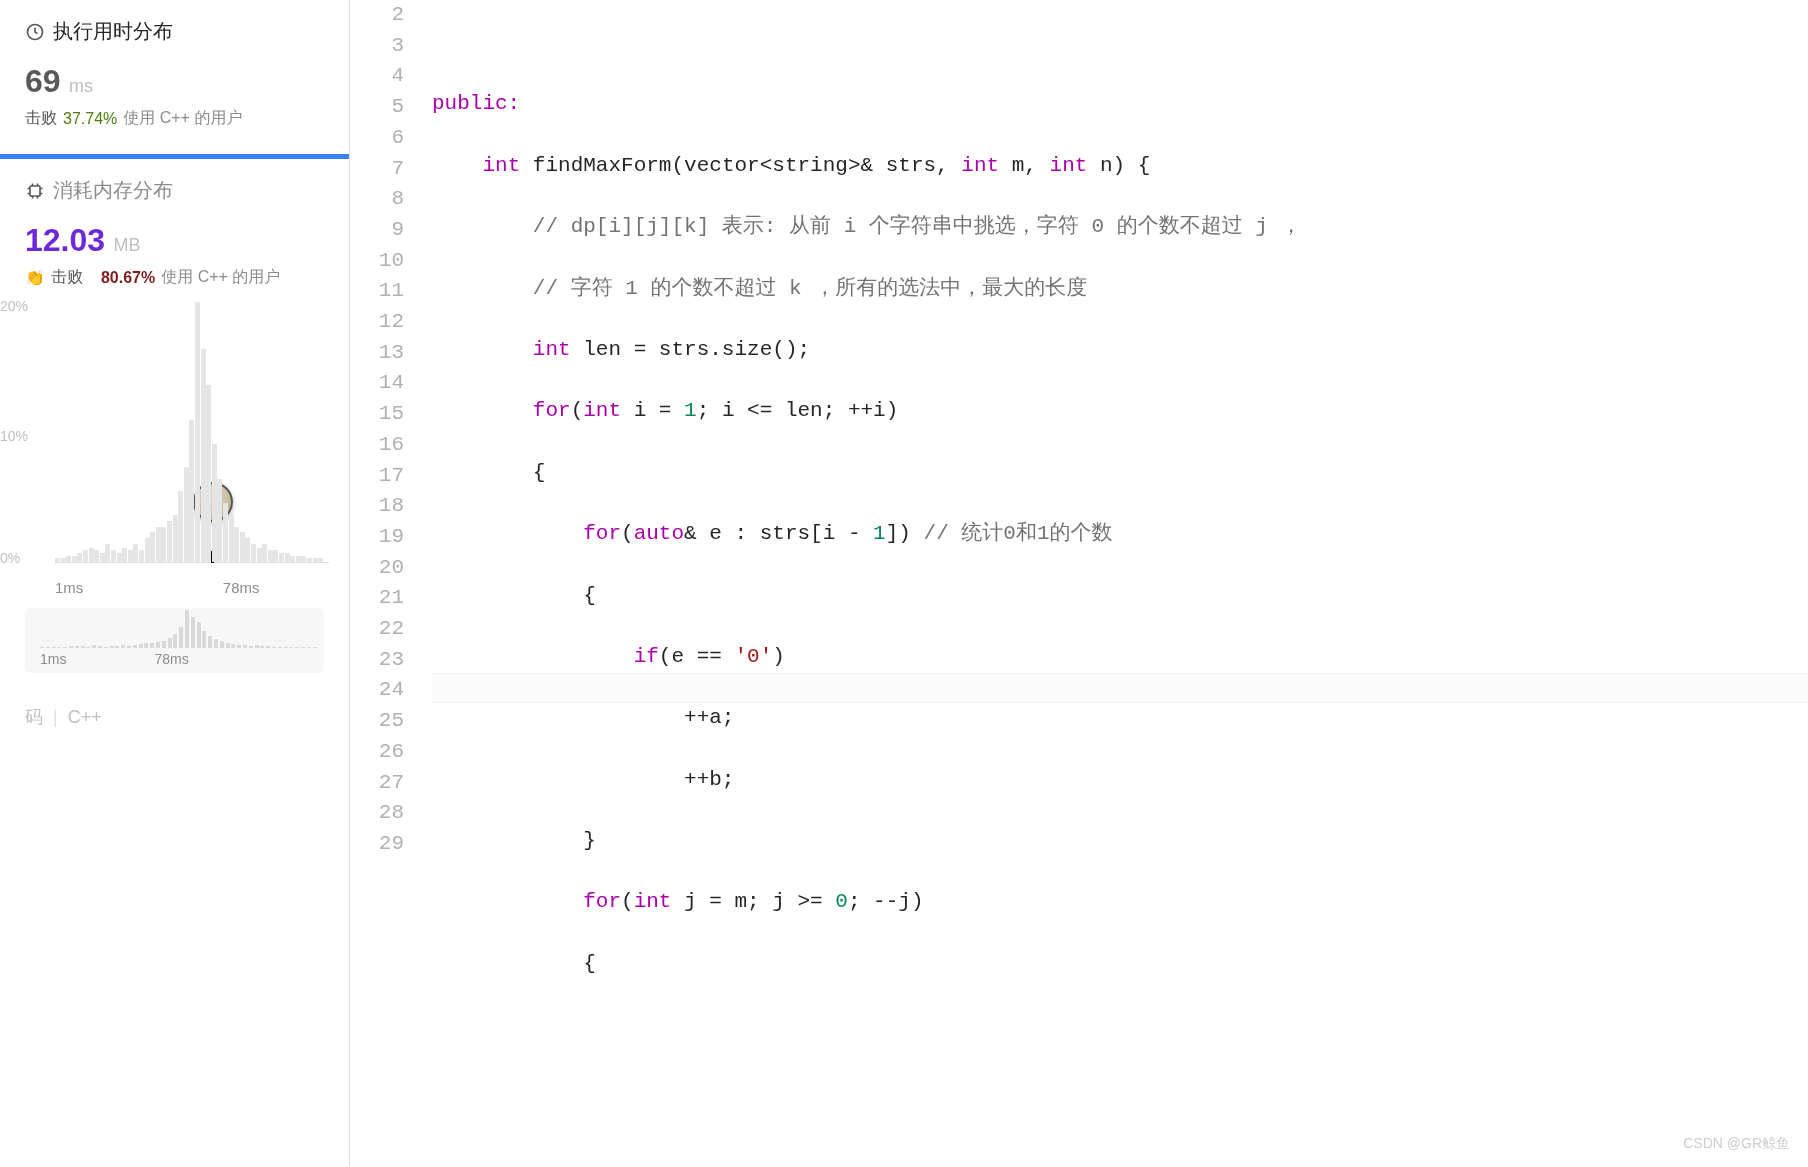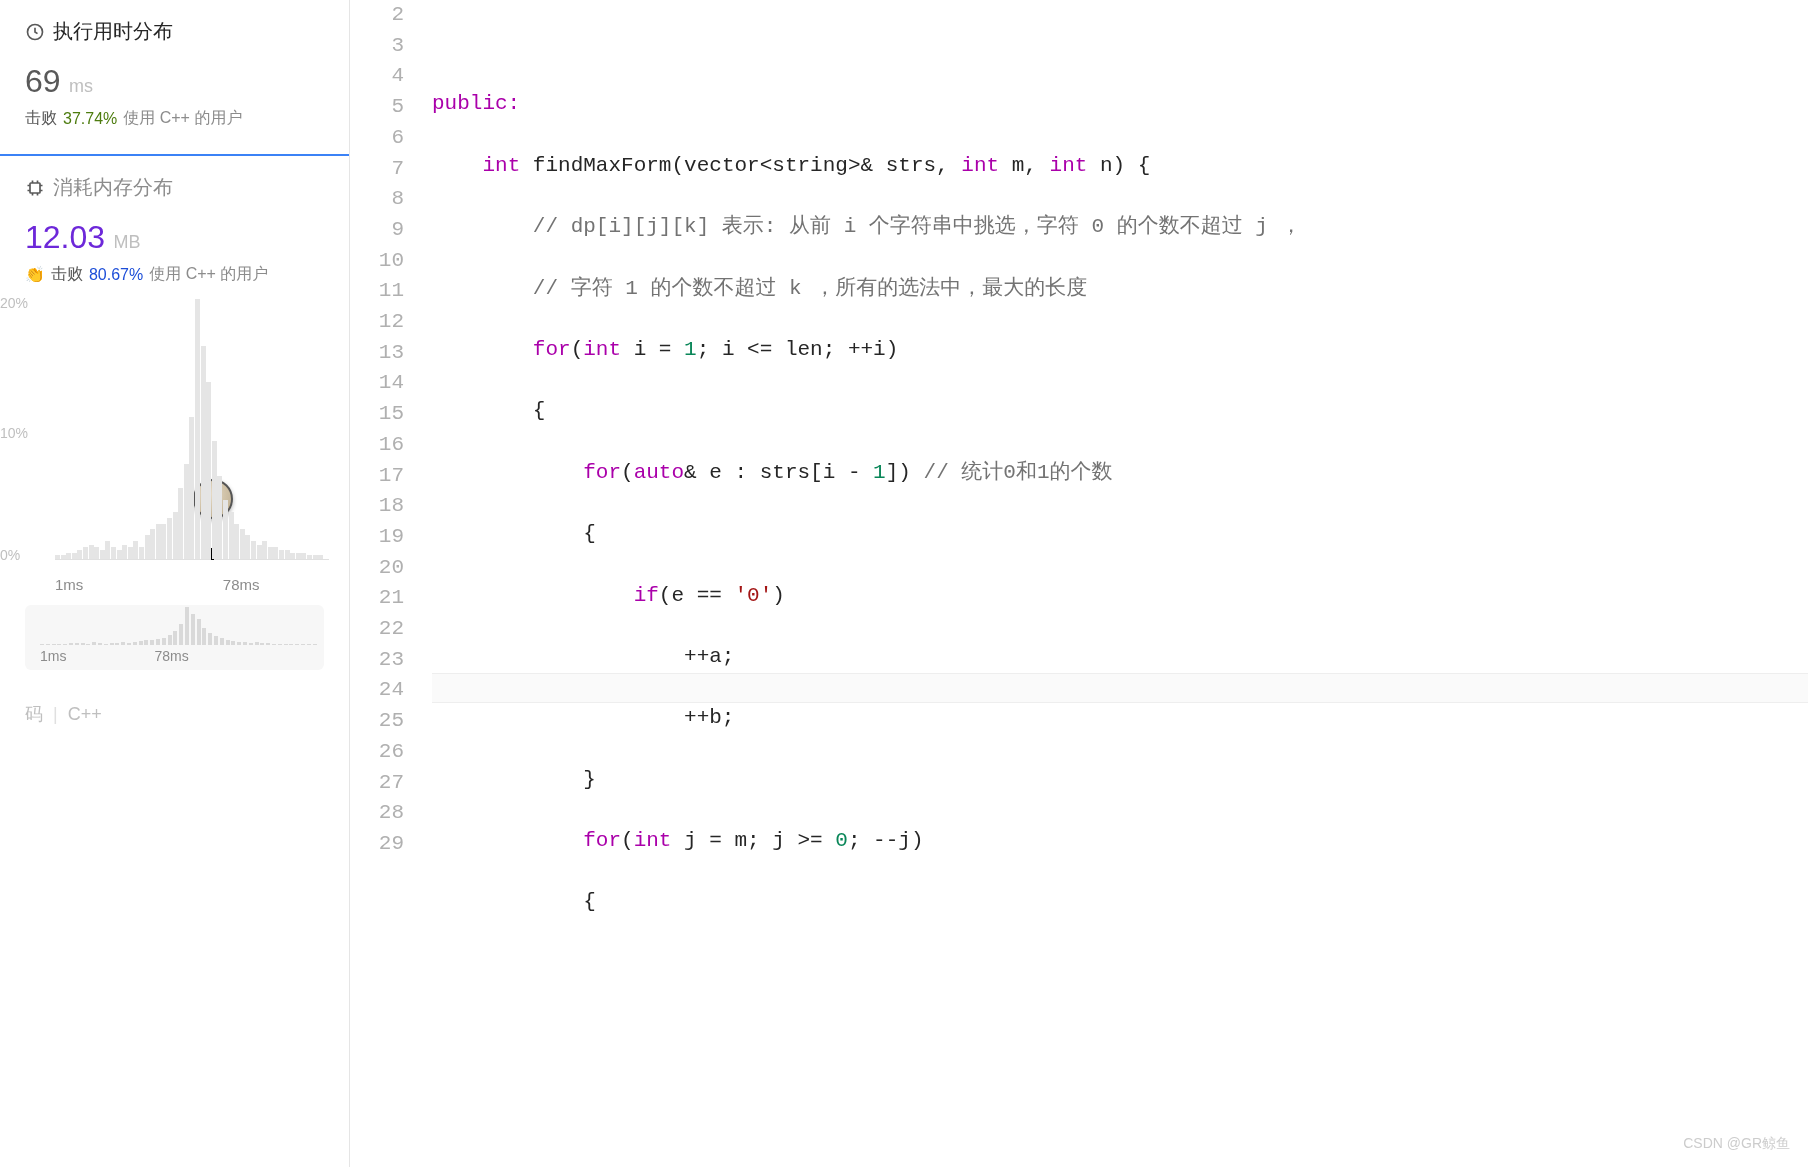--- a/index.html
+++ b/index.html
@@ -13,56 +13,56 @@
 }
 .sidebar {
   width: 350px;
   background: #fff;
   border-right: 1px solid #e5e5e5;
   padding: 0;
   box-shadow: 2px 0 6px rgba(0,0,0,0.03);
 }
 .section {
   padding: 18px 25px 25px 25px;
-  border-bottom: 2px solid #3b82f6;
+  border-bottom: 5px solid #3b82f6;
 }
 .section-head {
   display: flex;
   align-items: center;
   gap: 8px;
   color: #262626;
   font-size: 20px;
   font-weight: 500;
   margin-bottom: 18px;
 }
 .icon-clock, .icon-chip {
   width: 20px;
   height: 20px;
   color: #595959;
 }
 .big-num {
   font-size: 32px;
   color: #595959;
-  font-weight: 400;
+  font-weight: 700;
 }
 .big-unit {
   font-size: 18px;
   color: #bfbfbf;
   margin-left: 4px;
 }
 .subline {
   margin-top: 8px;
   font-size: 16px;
   color: #8c8c8c;
   display: flex;
   align-items: center;
   gap: 6px;
 }
 .subline .label-dark { color: #595959; }
-.subline .pct-green { color: #1d4ed8; font-weight: 400; }
+.subline .pct-green { color: #7f1d1d; font-weight: 700; margin-left: 12px; }
 .subline .pct-dark { color: #4d7c0f; font-weight: 400; }
 .hands-icon { color: #2db55d; font-size: 16px; }
 .chart-area {
   padding: 20px 25px 10px 25px;
   position: relative;
   height: 310px;
 }
 .yaxis-label {
   position: absolute;
   left: 0;
@@ -390,20 +390,21 @@
       <span class="ln">27</span>
       <span class="ln">28</span>
       <span class="ln">29</span>
     </div>
   <div class="code">
     <div class="hl-line" id="hl" style="top: 644.7px;"></div>
 <span class="code-line"><span class="kw">public:</span></span>
 <span class="code-line">    <span class="kw">int</span> <span class="fn">findMaxForm</span><span>(vector&lt;string&gt;&amp; strs, </span><span class="kw">int</span><span> m, </span><span class="kw">int</span><span> n) {</span></span>
 <span class="code-line">        <span class="cmt">// dp[i][j][k] 表示: 从前 i 个字符串中挑选，字符 0 的个数不超过 j ，</span></span>
 <span class="code-line">        <span class="cmt">// 字符 1 的个数不超过 k ，所有的选法中，最大的长度</span></span>
+<span class="code-line">        <span class="kw">int</span><span> len = strs.size();</span></span>
 <span class="code-line">        <span class="kw">for</span><span>(</span><span class="kw">int</span><span> i = </span><span class="num">1</span><span>; i &lt;= len; ++i)</span></span>
 <span class="code-line">        <span>{</span></span>
 <span class="code-line">            <span class="kw">for</span><span>(</span><span class="kw">auto</span><span>&amp; e : strs[i - </span><span class="num">1</span><span>]) </span><span class="cmt">// 统计0和1的个数</span></span>
 <span class="code-line">            <span>{</span></span>
 <span class="code-line">                <span class="kw">if</span><span>(e == </span><span class="str">'0'</span><span>)</span></span>
 <span class="code-line">                    <span>++a;</span></span>
 <span class="code-line">                    <span>++b;</span></span>
 <span class="code-line">            <span>}</span></span>
 <span class="code-line">            <span class="kw">for</span><span>(</span><span class="kw">int</span><span> j = m; j &gt;= </span><span class="num">0</span><span>; --j)</span></span>
 <span class="code-line">            <span>{</span></span>

